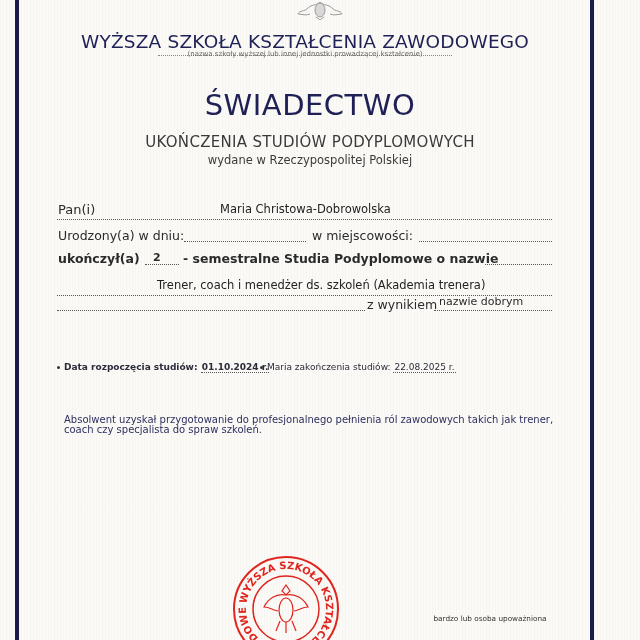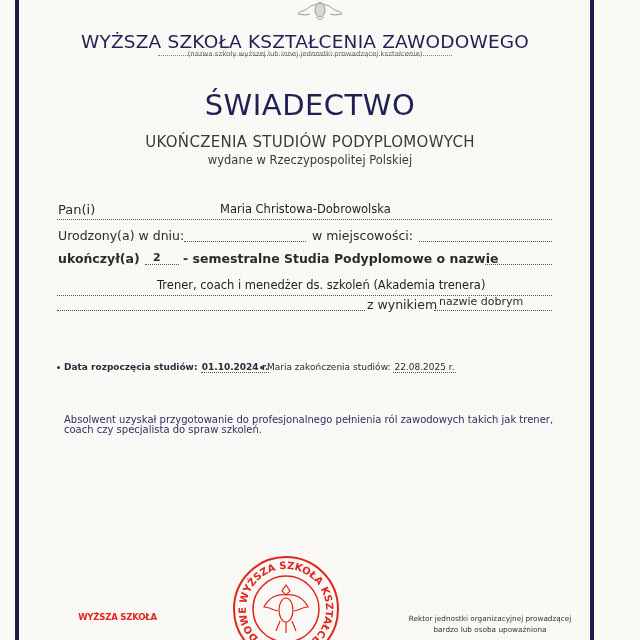--- a/index.html
+++ b/index.html
@@ -136,19 +136,17 @@
   <g fill="none" stroke="#e0251f" stroke-width="1.2">
     <path d="M54 30 L50 36 L54 40 L58 36 Z"></path>
     <path d="M54 40 C44 38 36 44 32 52 C38 52 42 56 46 56"></path>
     <path d="M54 40 C64 38 72 44 76 52 C70 52 66 56 62 56"></path>
     <ellipse cx="54" cy="55" rx="7" ry="12"></ellipse>
     <path d="M48 66 L44 76 M60 66 L64 76 M54 67 L54 78"></path>
   </g>
 </svg>
 
 <div class="stamp-text">
-  <div>WYŻSZA SZKOŁA</div>
 </div>
 
 <div class="rector">
-  <div>Rektor jednostki organizacyjnej prowadzącej</div>
   <div>bardzo lub osoba upoważniona</div>
 </div>
 
 </body></html>

